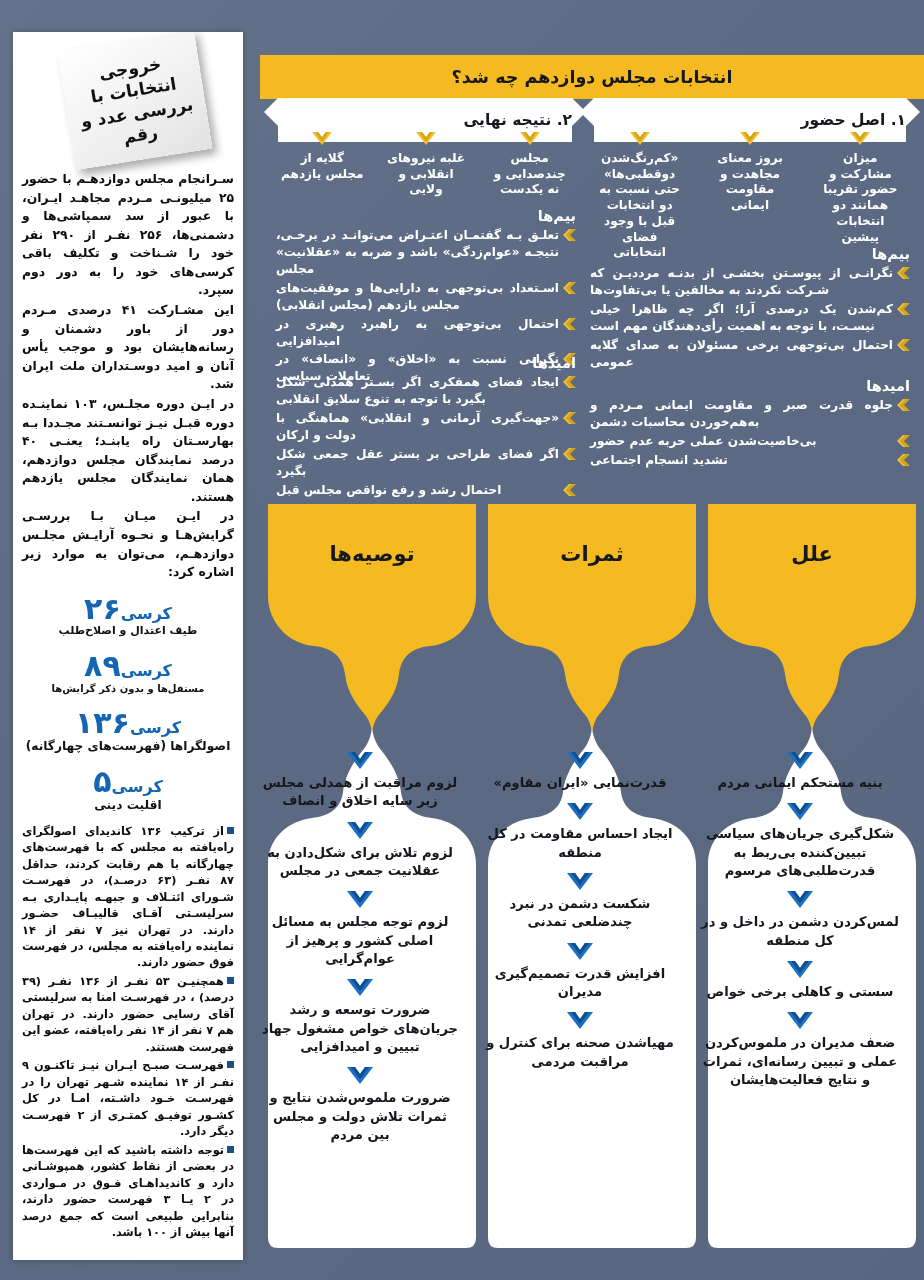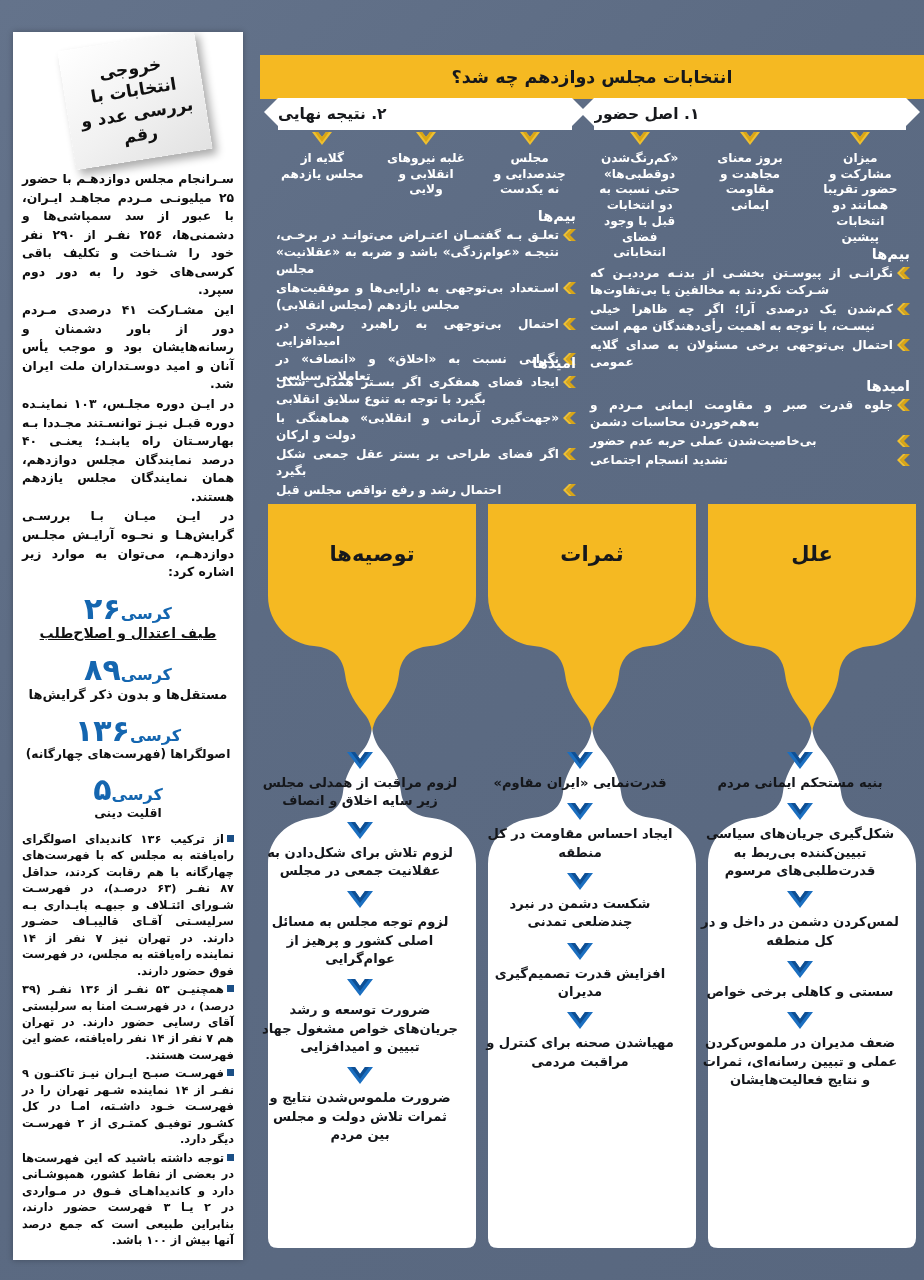--- a/index.html
+++ b/index.html
@@ -89,23 +89,23 @@
     width: 664px; height: 44px;
     background: #f5b922;
     display: flex; align-items: center; justify-content: center;
   }
   #title-bar span {
     font-size: 17.5px; font-weight: 800; color: #16181c;
     letter-spacing: -0.1px;
   }
 
   .section-banner {
-    position: absolute; top: 98px; height: 32px;
+    position: absolute; top: 98px; height: 44px;
     background: #ffffff;
-    display: flex; align-items: center; justify-content: flex-end;
+    display: flex; align-items: center; justify-content: flex-start;
   }
   .section-banner::before {
     
     content: ""; position: absolute; left: -14px; top: 0;
     border-top: 14px solid transparent;
     border-bottom: 14px solid transparent;
     border-right: 14px solid #ffffff;
   }
   .section-banner::after {
     content: ""; position: absolute; right: -14px; top: 0;
@@ -196,25 +196,25 @@
     </div>
     <div id="sb-paras">
         <div class="sb-para" style="font-size: 12.384px;">سـرانجام مجلس دوازدهـم با حضور ۲۵ میلیونـی مـردم مجاهـد ایـران، با عبور از سد سمپاشی‌ها و دشمنی‌ها، ۲۵۶ نفـر از ۲۹۰ نفر خود را شـناخت و تکلیف باقی کرسی‌های خود را به دور دوم سپرد.</div>
         <div class="sb-para" style="font-size: 12.384px;">این مشـارکت ۴۱ درصدی مـردم دور از باور دشمنان و رسانه‌هایشان بود و موجب یأس آنان و امید دوسـتداران ملت ایران شد.</div>
         <div class="sb-para" style="font-size: 12.384px;">در ایـن دوره مجلـس، ۱۰۳ نماینـده دوره قبـل نیـز توانسـتند مجـددا بـه بهارسـتان راه یابنـد؛ یعنـی ۴۰ درصد نمایندگان مجلس دوازدهم، همان نمایندگان مجلس یازدهم هستند.</div>
         <div class="sb-para" style="font-size: 12.384px;">در ایـن میـان بـا بررسـی گرایش‌هـا و نحـوه آرایـش مجلـس دوازدهـم، می‌توان به موارد زیر اشاره کرد:</div>
       </div>
     <div id="sb-seats">
         <div class="seat-block" style="margin: 11.18px 0px 3.44px;">
           <div><span class="seat-unit">کرسی</span><span class="seat-num">۲۶</span></div>
-          <div class="seat-desc" style="font-size: 14px; text-decoration: underline;">طیف اعتدال و اصلاح‌طلب</div>
+          <div class="seat-desc" style="font-size: 11px;">طیف اعتدال و اصلاح‌طلب</div>
         </div>
         <div class="seat-block" style="margin: 11.18px 0px 3.44px;">
           <div><span class="seat-unit">کرسی</span><span class="seat-num">۸۹</span></div>
-          <div class="seat-desc" style="font-size: 13px;">مستقل‌ها و بدون ذکر گرایش‌ها</div>
+          <div class="seat-desc" style="font-size: 10px;">مستقل‌ها و بدون ذکر گرایش‌ها</div>
         </div>
         <div class="seat-block" style="margin: 11.18px 0px 3.44px;">
           <div><span class="seat-unit">کرسی</span><span class="seat-num">۱۳۶</span></div>
           <div class="seat-desc" style="font-size: 12.212px;">اصولگراها (فهرست‌های چهارگانه)</div>
         </div>
         <div class="seat-block" style="margin: 11.18px 0px 3.44px;">
           <div><span class="seat-unit">کرسی</span><span class="seat-num">۵</span></div>
           <div class="seat-desc" style="font-size: 12.212px;">اقلیت دینی</div>
         </div>
       </div>

